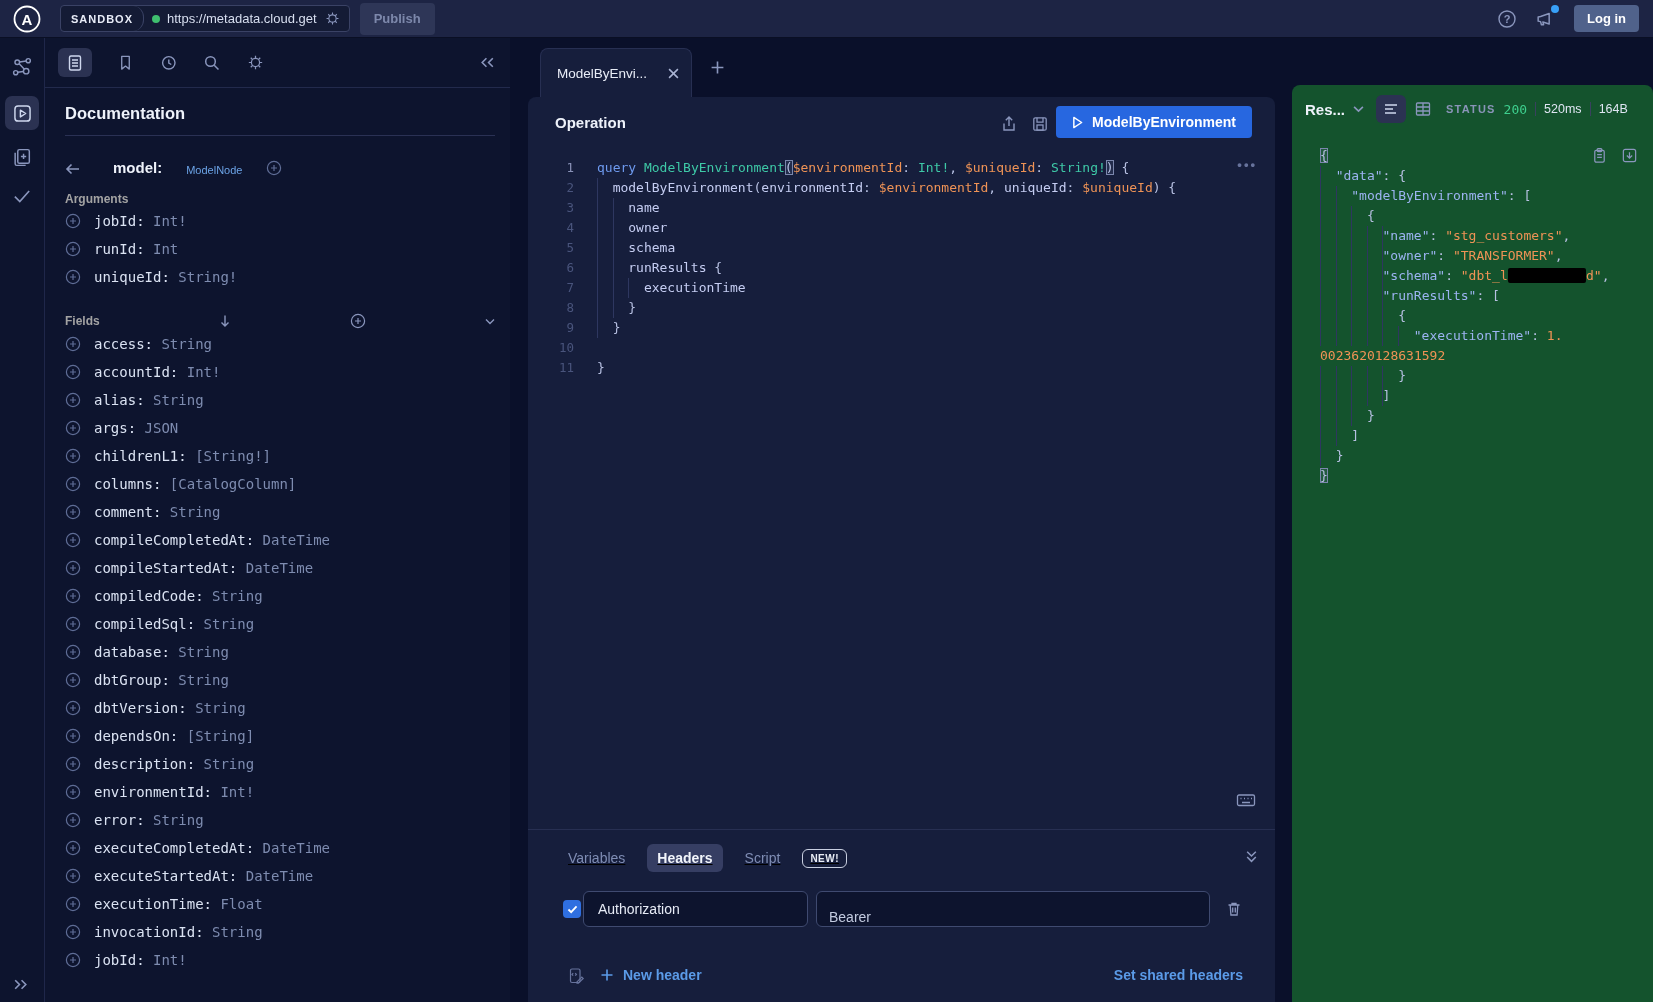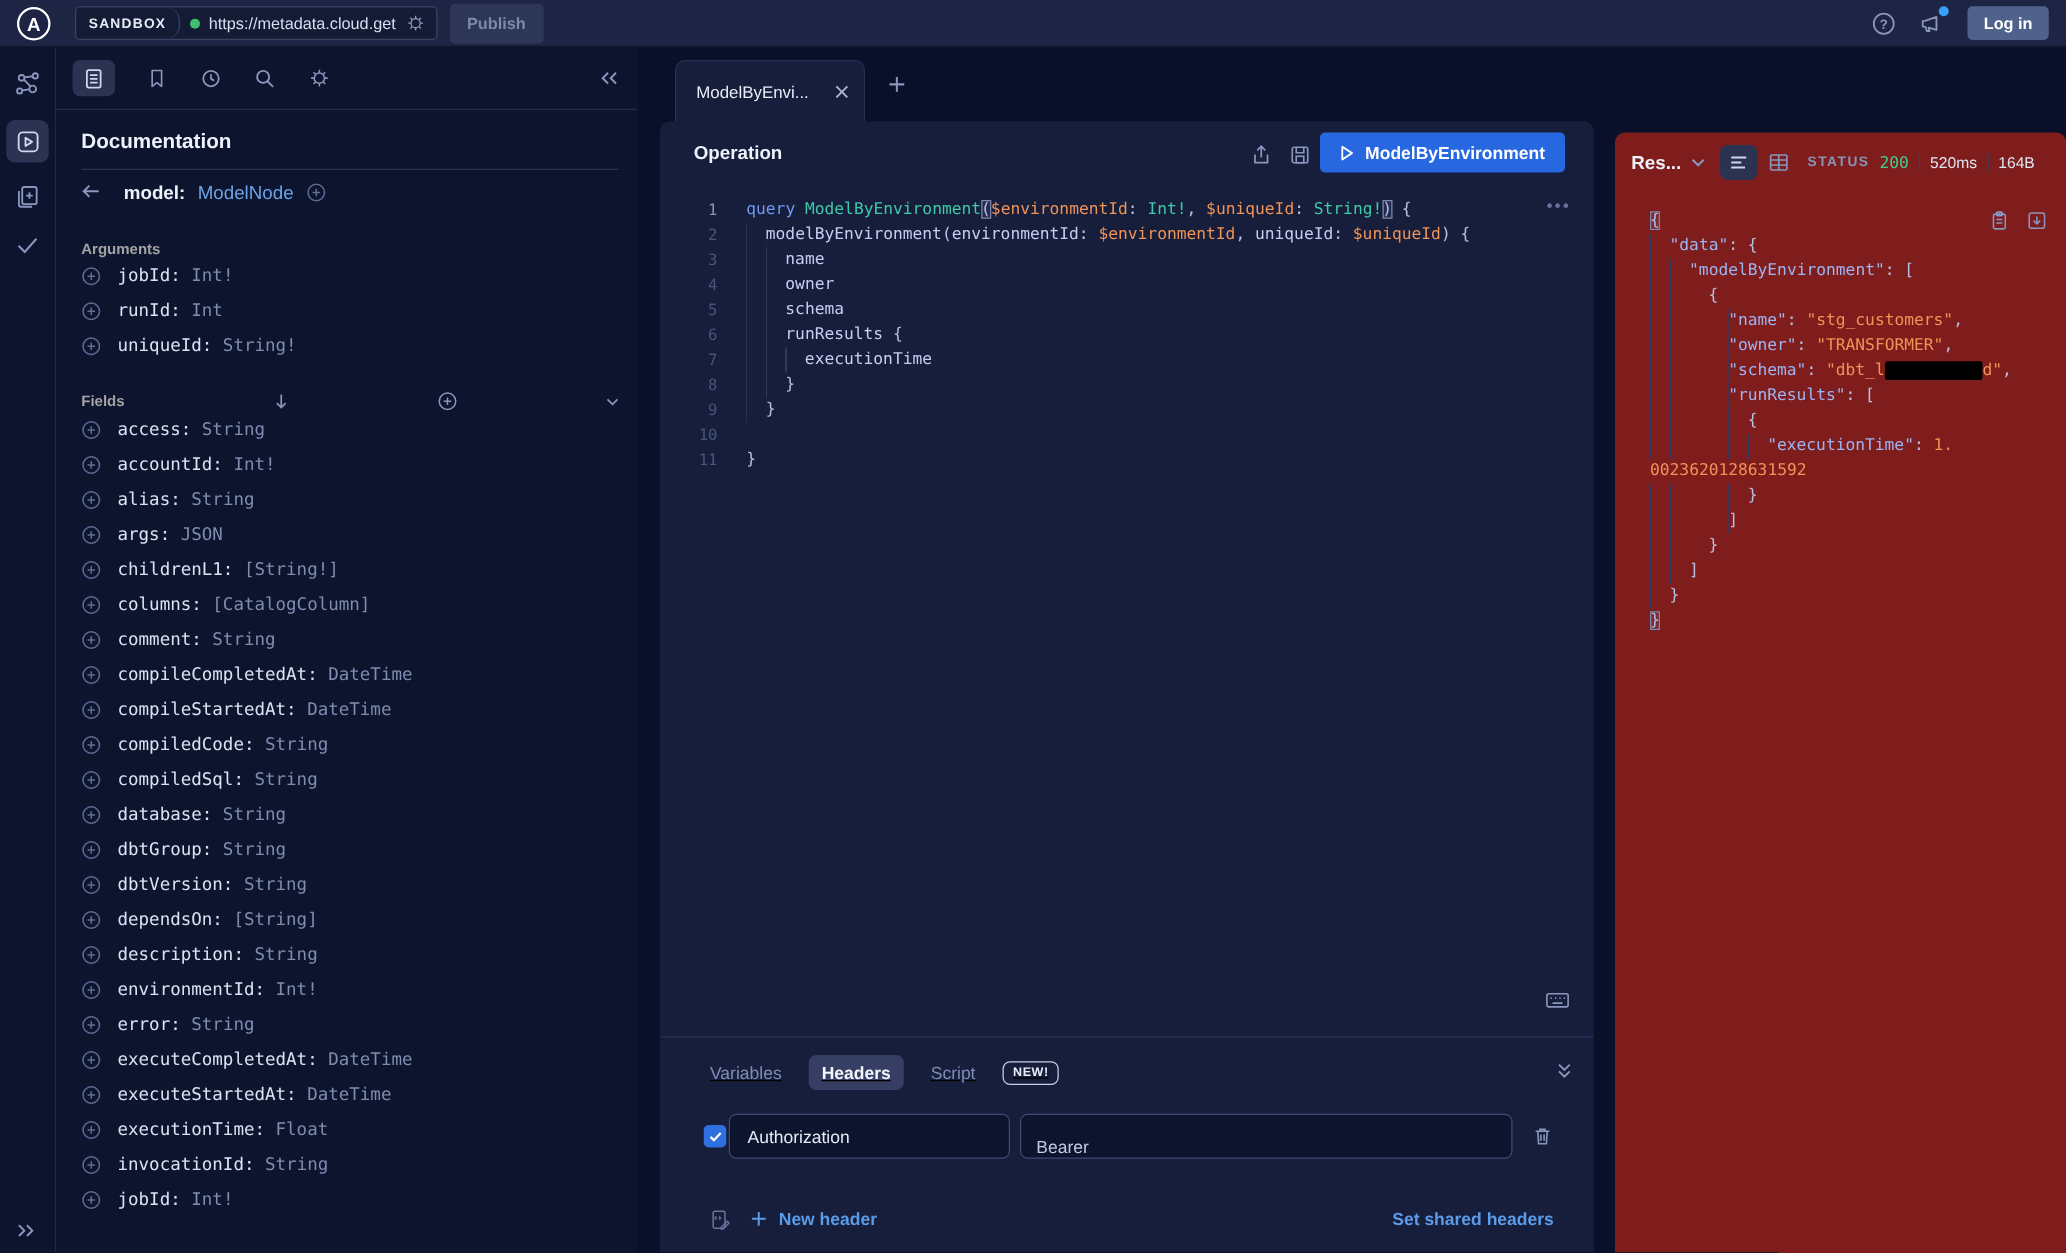--- a/index.html
+++ b/index.html
@@ -40,23 +40,23 @@
   
   .docs { position:absolute; left:45px; top:38px; width:465px; height:964px; background:#0d142e; }
   .docs-toolbar { height:50px; display:flex; align-items:center; padding-left:13px; gap:25px;
     border-bottom:1px solid #222a4c; }
   .docs-chip { width:34px; height:29px; border-radius:6px; background:#2b3252; display:flex;
     align-items:center; justify-content:center; color:#cfd8ee; }
   .docs-collapse { margin-left:auto; margin-right:14px; }
   .docs-body { padding:16px 15px 0 20px; }
   .docs-title { font-size:16.5px; font-weight:bold; color:#eef2fa; }
   .docs-hr { border:none; border-top:1px solid #2a3154; margin:12px 0 10px 0; }
-  .model-row { display:flex; align-items:flex-start; gap:10px; height:30px; }
+  .model-row { display:flex; align-items:flex-end; gap:24px; height:30px; }
   .model-label { font-size:15px; font-weight:bold; color:#eef2fa; margin-left:8px; }
-  .model-type { font-size:15px; color:#6ba3e6; }
+  .model-type { font-size:11px; color:#6ba3e6; }
   .sec-head { font-size:12px; font-weight:bold; color:#a3a3a3; margin-top:16px; }
   .fields-head { display:flex; align-items:center; gap:14px; margin-top:22px;justify-content:space-between; }
   .doc-list { margin-top:1px; }
   .doc-row { display:flex; align-items:center; gap:13px; height:28px; }
   .pcirc { width:16px; height:16px; color:#5f6d96; flex:0 0 auto; }
   .mono { font-family:"DejaVu Sans Mono", monospace; font-size:14px; white-space:pre; }
   .fname { color:#dbe3f3; }
   .ftype { color:#7e8cb0; }
 
   
@@ -111,21 +111,21 @@
     padding-left:10px; font-family:"DejaVu Sans Mono", monospace; font-size:13px; font-weight:bold;
     letter-spacing:1px; color:#fff; }
   .trash { position:absolute; left:697px; top:70px; }
   .req-actions { position:absolute; left:0; right:0; top:134px; height:26px; }
   .hdr-edit-ic { position:absolute; left:39px; top:3px; color:#67739c; }
   .link-new { position:absolute; left:72px; top:3px; display:flex; gap:9px; align-items:center;
     color:#5b9be8; font-size:14px; font-weight:bold; }
   .link-shared { position:absolute; right:32px; top:3px; color:#5b9be8; font-size:14px; font-weight:bold; }
 
   
-  .response { position:absolute; left:782px; top:68px; width:361px; bottom:0; background:#7f1d1d;
+  .response { position:absolute; left:782px; top:47px; width:361px; bottom:0; background:#14532d;
     border-radius:8px 8px 0 0; }
   .resp-header { height:48px; display:flex; align-items:center; padding:0 10px 0 13px; gap:8px; }
   .resp-title { font-size:15px; font-weight:bold; color:#eef2fa; }
   .resp-chip { width:30px; height:28px; border-radius:6px; background:#2b3252; display:flex;
     align-items:center; justify-content:center; color:#cfd8ee; margin-left:4px; }
   .resp-status { display:flex; align-items:center; gap:8px; margin-left:6px; }
   .st-label { font-size:11px; letter-spacing:1.2px; color:#8a94b8; font-weight:bold; }
   .st-code { font-size:13px; color:#3ecf8e; font-family:"DejaVu Sans Mono", monospace; }
   .st-sep { width:1px; height:14px; background:#39415f; }
   .st-val { font-size:12.5px; color:#dfe5f2; }

